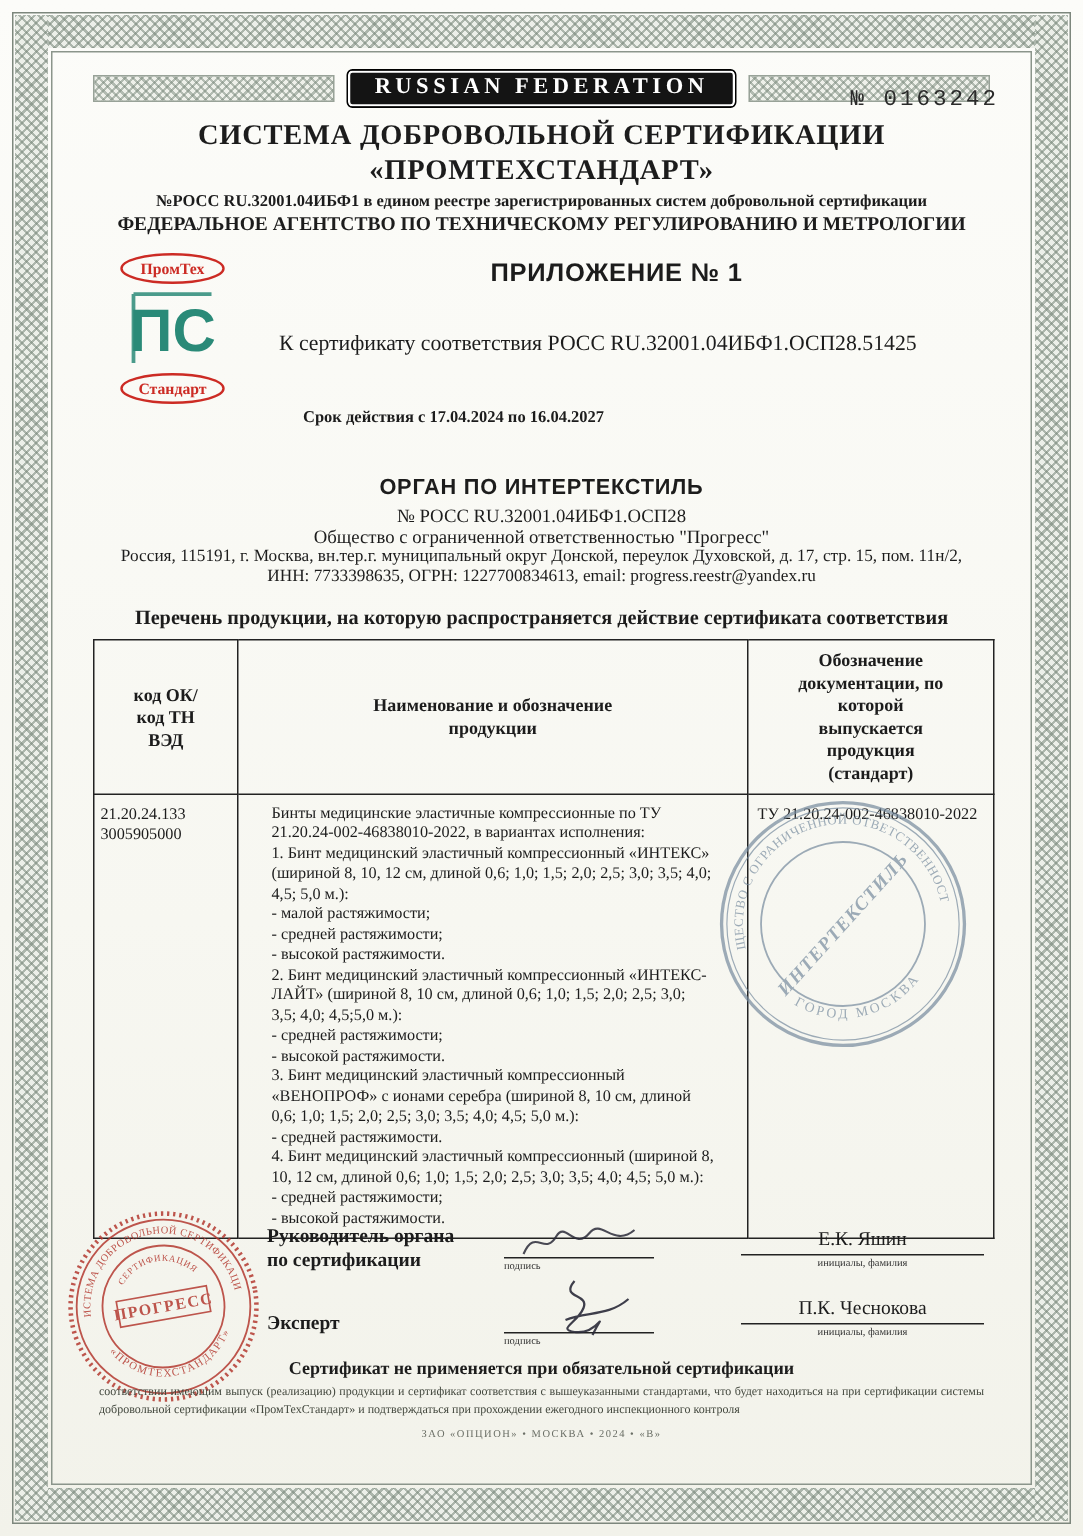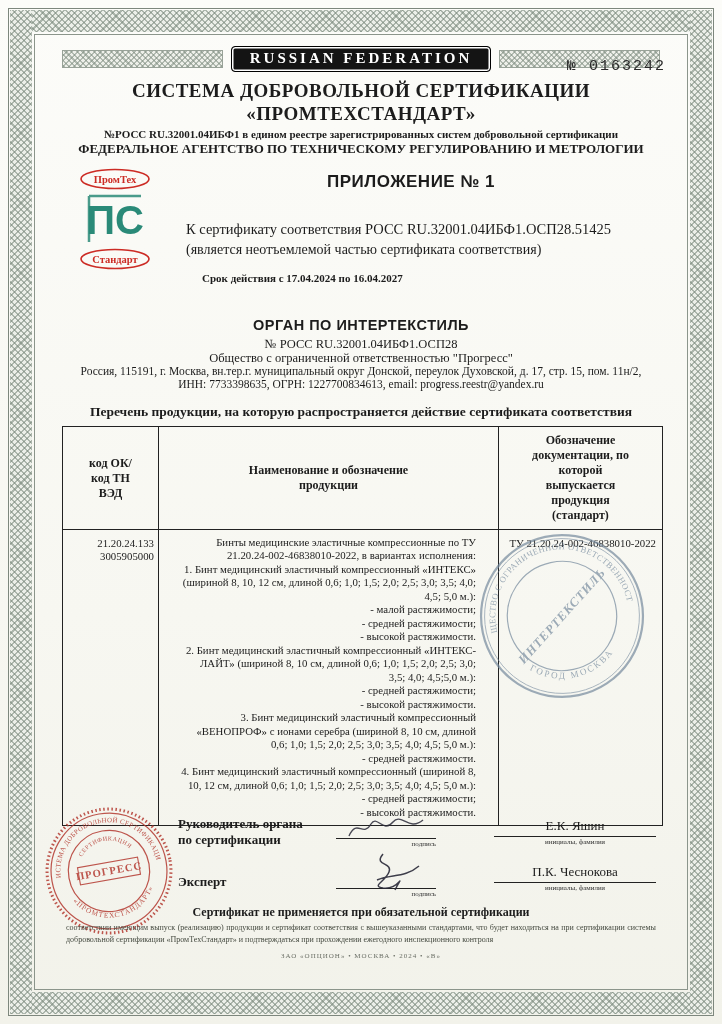--- a/index.html
+++ b/index.html
@@ -59,36 +59,36 @@
     font-family:"Liberation Sans",sans-serif;font-weight:bold;font-size:14.5px;letter-spacing:.5px;}
   .orgl{position:absolute;left:0;right:0;text-align:center;}
   .org-number{top:337px;font-size:12.5px;}
   .org-company{top:351px;font-size:12.5px;}
   .org-address{top:365px;font-size:11.5px;}
   .org-req{top:378px;font-size:11.5px;}
 
   .products-heading{position:absolute;top:404px;left:0;right:0;text-align:center;font-weight:bold;font-size:13.5px;}
 
   table.products{position:absolute;top:426px;left:62px;width:600px;border-collapse:collapse;table-layout:fixed;}
-  table.products th,table.products td{border:1px solid #222;text-align:right;}
+  table.products th,table.products td{border:1px solid #222;}
   table.products th{font-weight:bold;font-size:12px;text-align:center;vertical-align:middle;padding:6px 18px;}
   table.products td{vertical-align:top;font-size:10.8px;line-height:1.25;}
   td.codes{padding:7px 4px;}
   td.desc{padding:6px 22px;}
   td.std{padding:7px 6px;font-size:11px;}
 
   .stamp{position:absolute;pointer-events:none;}
   .stamp-blue{top:531px;left:477px;width:170px;height:170px;transform:rotate(-12deg);opacity:.68;}
   .stamp-red{top:806px;left:44px;width:130px;height:130px;transform:rotate(-10deg);opacity:.85;}
 
   .sig-role{position:absolute;font-weight:bold;font-size:13px;}
   .role-head{top:816px;left:178px;}
   .role-expert{top:874px;left:178px;}
 
-  .sig-block{position:absolute;width:100px;text-align:right;}
+  .sig-block{position:absolute;width:100px;text-align:left;}
   .sig-block .sline{border-top:1px solid #222;margin-top:-4px;}
   .sig-block .slabel{font-size:7px;color:#333;margin-top:1px;}
   .sb1{left:336px;top:814px;}
   .sb2{left:336px;top:852px;}
   .squiggle{display:block;margin:0 auto;}
 
   .name-block{position:absolute;width:162px;text-align:center;}
   .name-block .nm{font-size:13px;}
   .name-block .nline{border-top:1px solid #222;margin-top:2px;}
   .name-block .nlabel{font-size:7px;color:#333;margin-top:1px;}
@@ -127,21 +127,20 @@
     <ellipse cx="45" cy="11" rx="34" ry="9.5" fill="none" stroke="#cc2b24" stroke-width="1.6"></ellipse>
     <text x="45" y="14.5" text-anchor="middle" font-size="10.5" font-weight="bold" fill="#cc2b24">ПромТех</text>
     <path d="M19,28 h52 M19,28 v46" fill="none" stroke="#2a8a78" stroke-width="2.5" opacity=".85"></path>
     <text x="45" y="66" text-anchor="middle" font-size="40" font-weight="bold" fill="#2a8a78" font-family="Liberation Sans, sans-serif">ПС</text>
     <ellipse cx="45" cy="91" rx="34" ry="9.5" fill="none" stroke="#cc2b24" stroke-width="1.6"></ellipse>
     <text x="45" y="94.5" text-anchor="middle" font-size="10.5" font-weight="bold" fill="#cc2b24">Стандарт</text>
   </svg>
 
   <div class="apx-title">ПРИЛОЖЕНИЕ № 1</div>
   <div class="apx-line1">К сертификату соответствия РОСС RU.32001.04ИБФ1.ОСП28.51425</div>
-  <div class="apx-line2">(является неотъемлемой частью сертификата соответствия)</div>
   <div class="apx-validity">Срок действия с 17.04.2024 по 16.04.2027</div>
 
   <div class="org-title">ОРГАН ПО ИНТЕРТЕКСТИЛЬ</div>
   <div class="orgl org-number">№ РОСС RU.32001.04ИБФ1.ОСП28</div>
   <div class="orgl org-company">Общество с ограниченной ответственностью "Прогресс"</div>
   <div class="orgl org-address">Россия, 115191, г. Москва, вн.тер.г. муниципальный округ Донской, переулок Духовской, д. 17, стр. 15, пом. 11н/2,</div>
   <div class="orgl org-req">ИНН: 7733398635, ОГРН: 1227700834613, email: progress.reestr@yandex.ru</div>
 
   <div class="products-heading">Перечень продукции, на которую распространяется действие сертификата соответствия</div>
 

